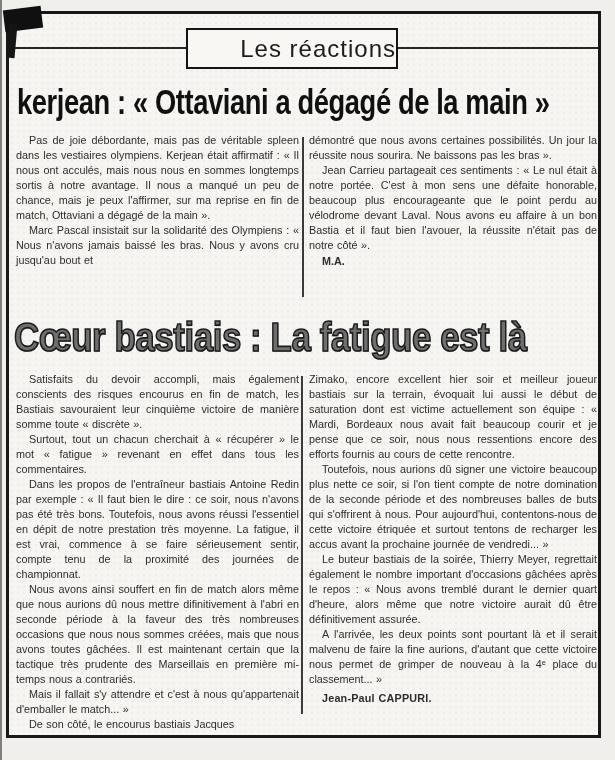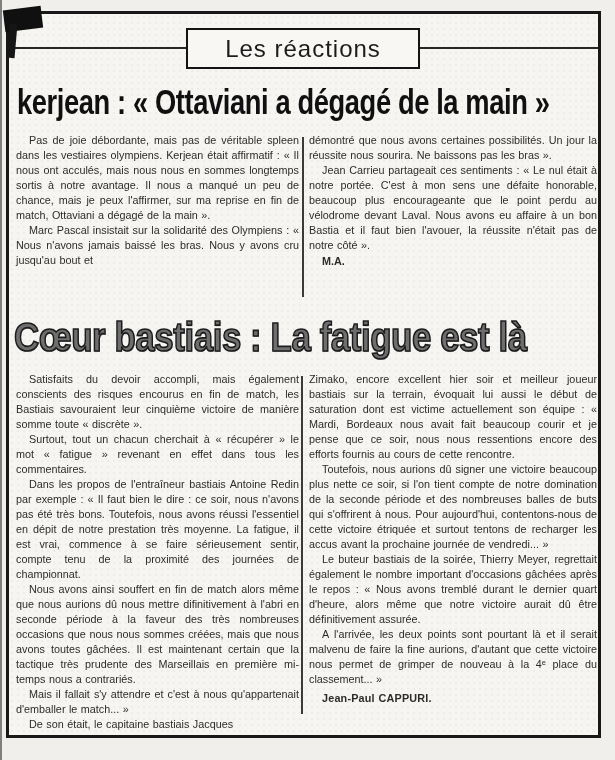--- a/index.html
+++ b/index.html
@@ -29,23 +29,23 @@
   }
   .corner-blob2 {
     position: absolute; left: -1px; top: 10px; width: 8px; height: 34px;
     background: #151515; transform: rotate(5deg); z-index: 3;
   }
   .top-rule {
     position: absolute; left: 0; right: 0; top: 33px; height: 2px;
     background: #262626; z-index: 1;
   }
   .reactions-box {
-    position: absolute; left: 177px; top: 14px; width: 234px; height: 41px;
+    position: absolute; left: 177px; top: 14px; width: 212px; height: 41px;
     background: #f8f7f4; border: 2px solid #141414; box-sizing: border-box;
-    display: flex; align-items: center; justify-content: center; z-index: 2;
+    display: flex; align-items: center; justify-content: flex-end; z-index: 2;
   }
   .reactions-box span {
     font-size: 24px; letter-spacing: 1px; color: #1c1c1c;
   }
   .headline { position: absolute; left: 8px; margin: 0; color: #101010; z-index: 1; }
   .squeeze {
     display: inline-block; white-space: nowrap; transform-origin: 0 50%;
     font-weight: bold;
   }
   .h1a { top: 68px; }
@@ -114,21 +114,21 @@
       <span class="squeeze">Cœur bastiais : La fatigue est là</span>
     </h1>
 
     <section class="article a2">
       <div class="col col-left">
         <p>Satisfaits du devoir accompli, mais également conscients des risques encourus en fin de match, les Bastiais savouraient leur cinquième victoire de manière somme toute « discrète ».</p>
         <p>Surtout, tout un chacun cherchait à « récupérer » le mot « fatigue » revenant en effet dans tous les commentaires.</p>
         <p>Dans les propos de l'entraîneur bastiais Antoine Redin par exemple : « Il faut bien le dire : ce soir, nous n'avons pas été très bons. Toutefois, nous avons réussi l'essentiel en dépit de notre prestation très moyenne. La fatigue, il est vrai, commence à se faire sérieusement sentir, compte tenu de la proximité des journées de championnat.</p>
         <p>Nous avons ainsi souffert en fin de match alors même que nous aurions dû nous mettre difinitivement à l'abri en seconde période à la faveur des très nombreuses occasions que nous nous sommes créées, mais que nous avons toutes gâchées. Il est maintenant certain que la tactique très prudente des Marseillais en première mi-temps nous a contrariés.</p>
         <p>Mais il fallait s'y attendre et c'est à nous qu'appartenait d'emballer le match... »</p>
-        <p>De son était, le capitaine bastiais Jacques</p>
+        <p>De son côté, le encourus bastiais Jacques</p>
       </div>
       <div class="divider"></div>
       <div class="col col-right">
         <p class="noindent">Zimako, encore excellent hier soir et meilleur joueur bastiais sur la terrain, évoquait lui aussi le début de saturation dont est victime actuellement son équipe : « Mardi, Bordeaux nous avait fait beaucoup courir et je pense que ce soir, nous nous ressentions encore des efforts fournis au cours de cette rencontre.</p>
         <p>Toutefois, nous aurions dû signer une victoire beaucoup plus nette ce soir, si l'on tient compte de notre domination de la seconde période et des nombreuses balles de buts qui s'offrirent à nous. Pour aujourd'hui, contentons-nous de cette victoire étriquée et surtout tentons de recharger les accus avant la prochaine journée de vendredi... »</p>
         <p>Le buteur bastiais de la soirée, Thierry Meyer, regrettait également le nombre important d'occasions gâchées après le repos : « Nous avons tremblé durant le dernier quart d'heure, alors même que notre victoire aurait dû être définitivement assurée.</p>
         <p>A l'arrivée, les deux points sont pourtant là et il serait malvenu de faire la fine aurions, d'autant que cette victoire nous permet de grimper de nouveau à la 4ᵉ place du classement... »</p>
         <p class="byline cappuri">Jean-Paul CAPPURI.</p>
       </div>
     </section>

